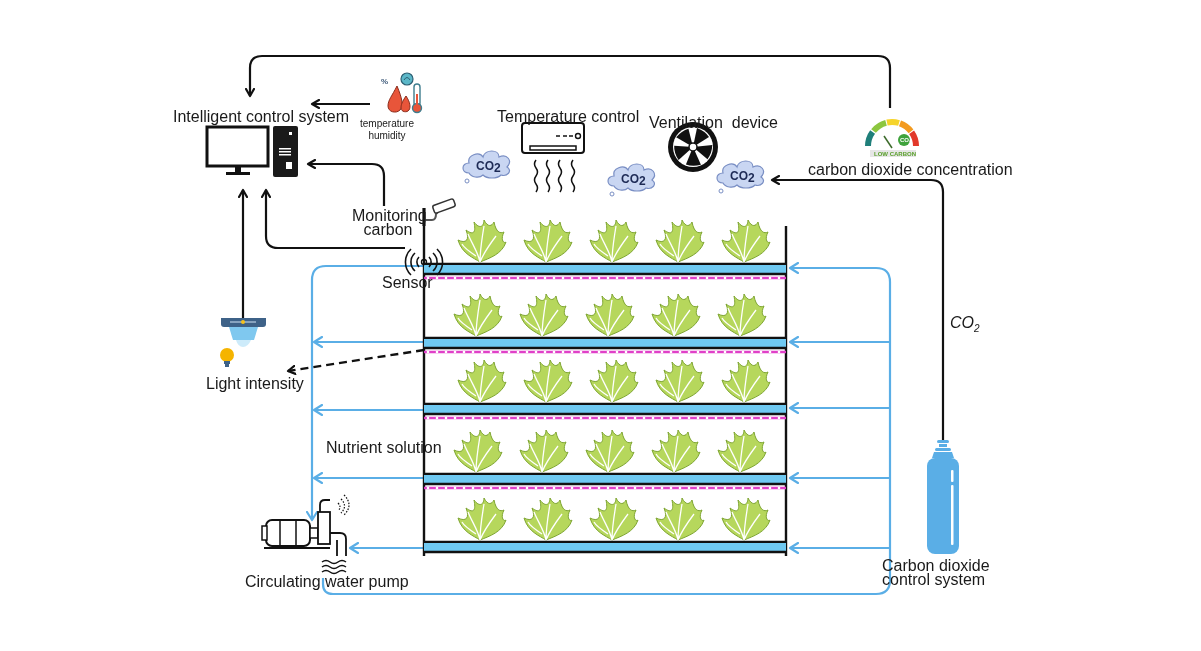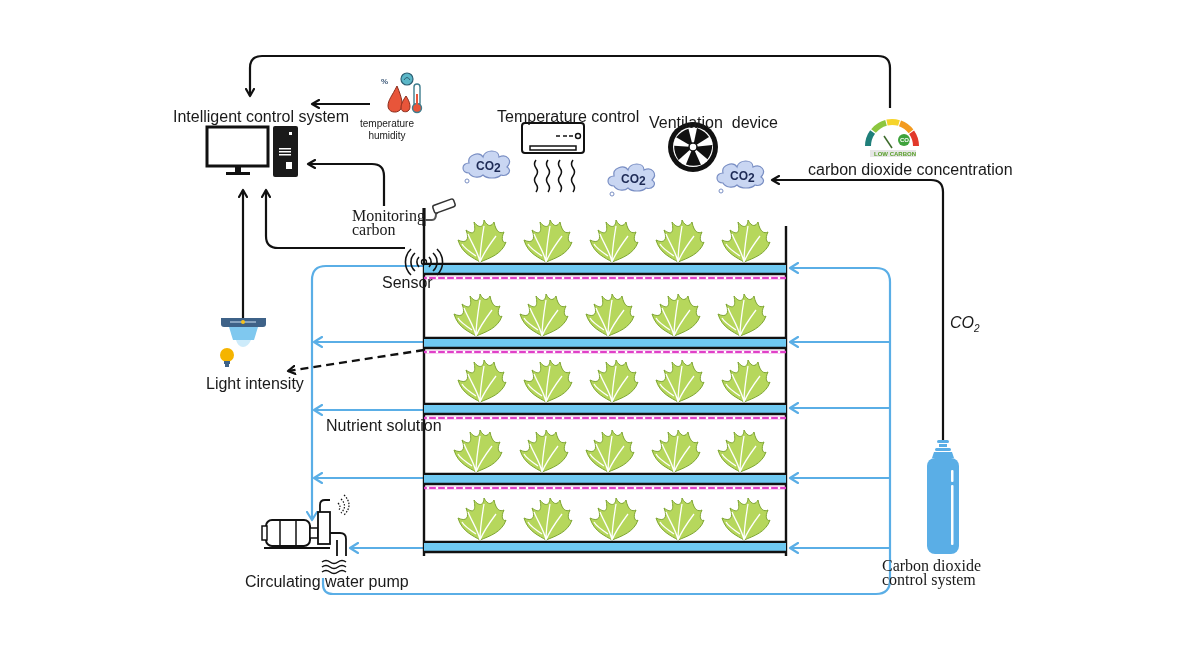--- a/index.html
+++ b/index.html
@@ -2,21 +2,21 @@
 <html><head>
 <meta charset="utf-8">
 <style>
   html, body { margin:0; padding:0; background:#ffffff; }
   body { width:1201px; height:651px; position:relative; overflow:hidden; font-family:"Liberation Sans", sans-serif; }
   #diagram { position:absolute; left:0; top:0; width:1201px; height:651px; }
   .lbl { position:absolute; font-family:"Liberation Sans", sans-serif; color:#1a1a1a; white-space:nowrap; }
   .lbl-md { font-size:16px; }
   .lbl-sm { font-size:10px; text-align:center; line-height:12px; }
   .lbl-lg { font-size:16px;font-style:italic; }
-  .center { line-height:14px;font-family:Liberation Serif, serif; }
+  .center { text-align:center; line-height:14px; }
   .co2-text { font-family:"Liberation Sans", sans-serif; font-weight:bold; font-size:12px; fill:#1d2a55; }
   .gauge-text { font-family:"Liberation Sans", sans-serif; font-weight:bold; font-size:6px; fill:#5aa02c; }
 </style>
 </head>
 <body>
 
 <svg id="diagram" viewBox="0 0 1201 651" xmlns="http://www.w3.org/2000/svg">
   <defs>
     <marker id="arrowBlack" markerWidth="10" markerHeight="10" refX="8" refY="5" orient="auto" markerUnits="userSpaceOnUse">
       <path d="M1,1 L8,5 L1,9" fill="none" stroke="#111" stroke-width="2.2" stroke-linecap="round" stroke-linejoin="round"></path>
@@ -438,19 +438,19 @@
 </div>
 <div class="lbl lbl-md" style="left:497px; top:108px;">Temperature control</div>
 <div class="lbl lbl-md" style="left:649px; top:108px; white-space:pre;margin-top:6px;">Ventilation  device</div>
 <div class="lbl lbl-md" style="left:808px; top:161px;">carbon dioxide concentration</div>
 <div class="lbl lbl-md center" style="left:352px; top:209px; width:72px;">
   <div>Monitoring</div>
   <div>carbon</div>
 </div>
 <div class="lbl lbl-md" style="left:382px; top:274px;">Sensor</div>
 <div class="lbl lbl-md" style="left:206px; top:375px;">Light intensity</div>
-<div class="lbl lbl-md" style="left:326px; top:417px;">Nutrient solution</div>
+<div class="lbl lbl-md" style="left:326px; top:439px;">Nutrient solution</div>
 <div class="lbl lbl-md" style="left:245px; top:573px;">Circulating water pump</div>
 <div class="lbl lbl-lg" style="left:950px; top:314px;"><span>CO</span><sub style="font-size:10px;">2</sub></div>
 <div class="lbl lbl-md center" style="left:882px; top:559px; width:90px;">
   <div>Carbon dioxide</div>
   <div>control system</div>
 </div>
 
 </body></html>

